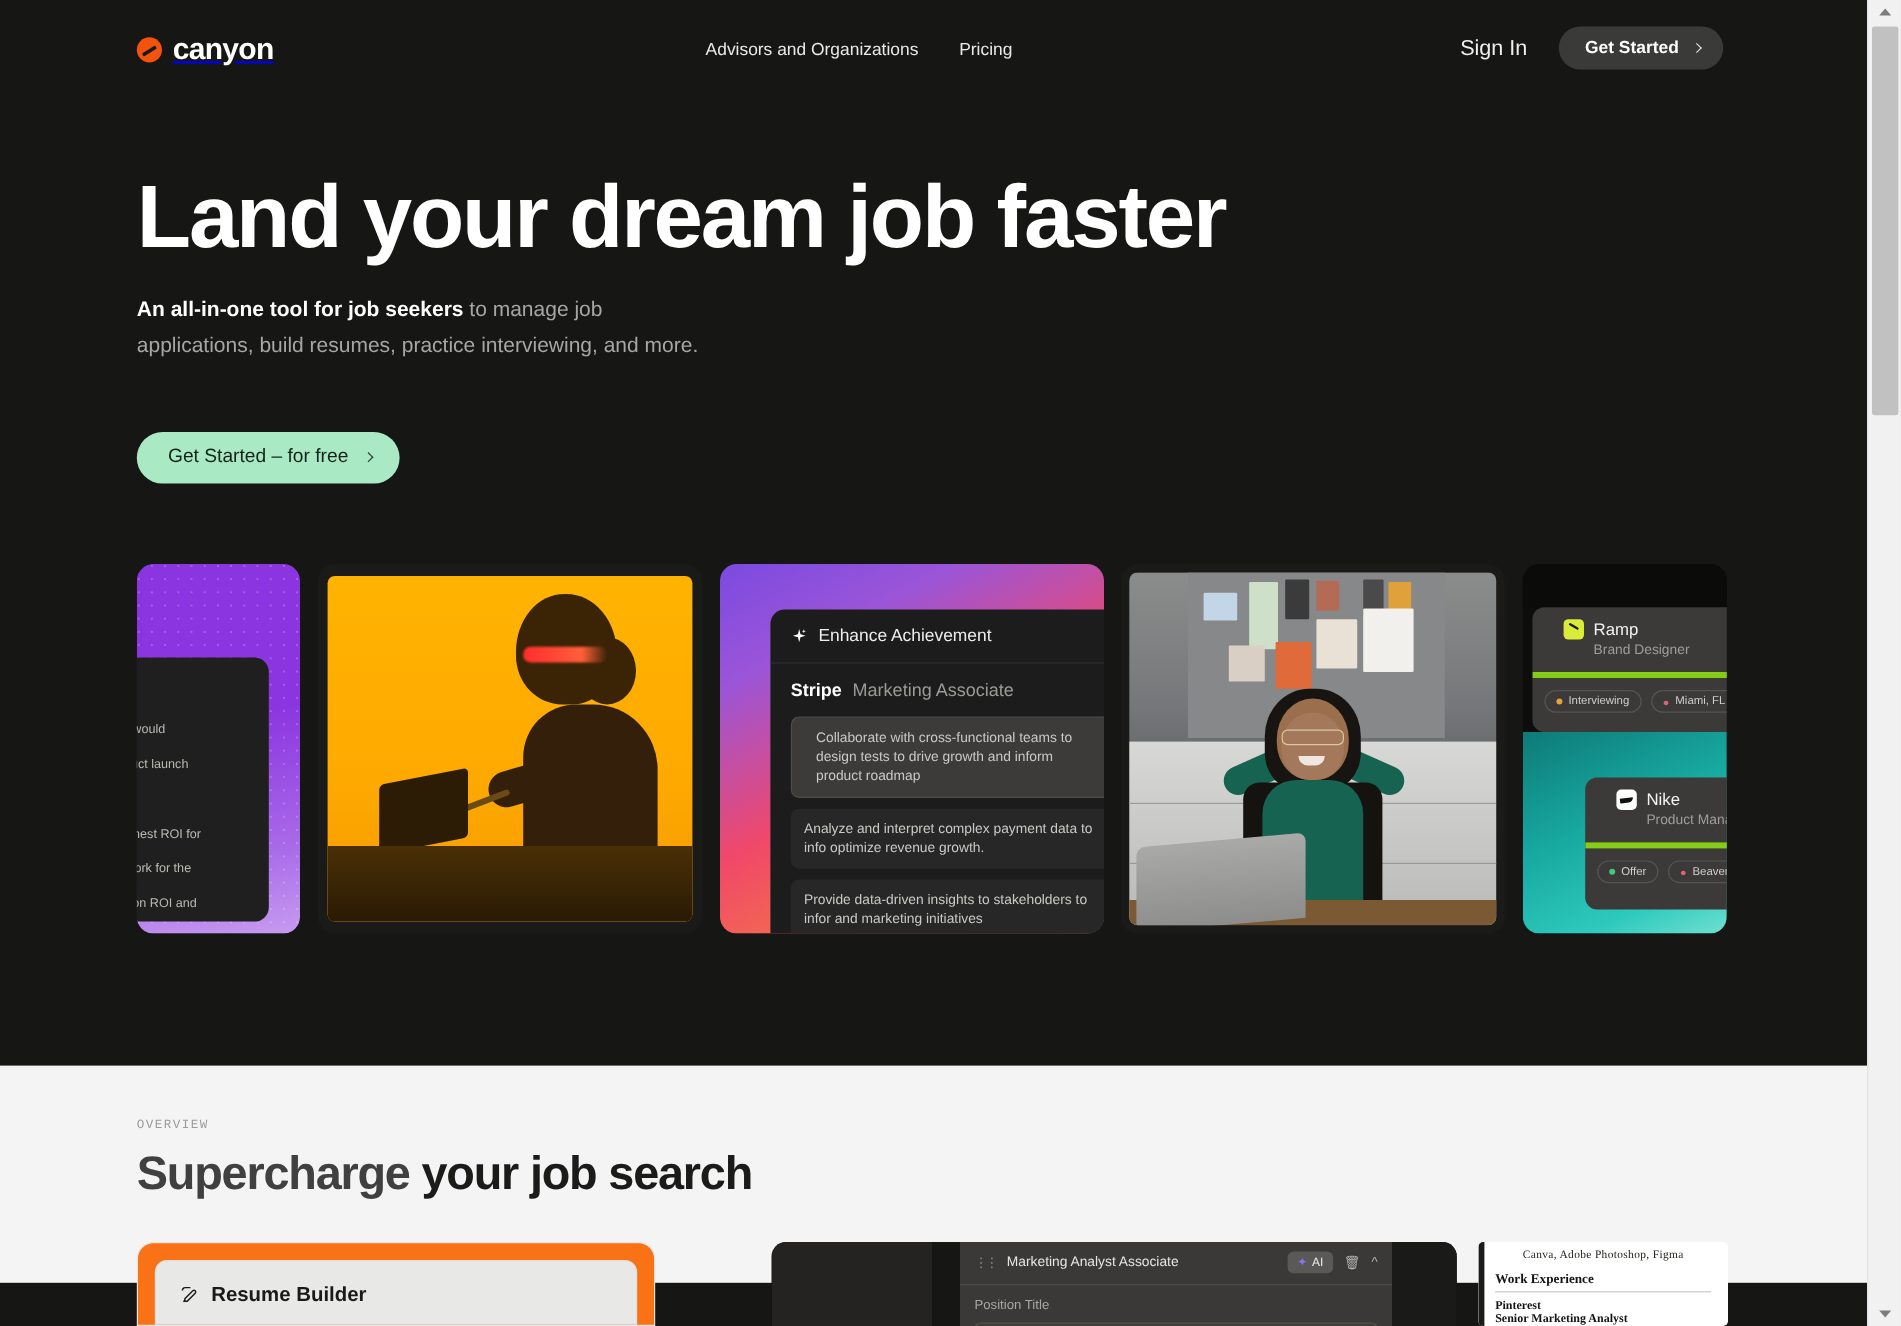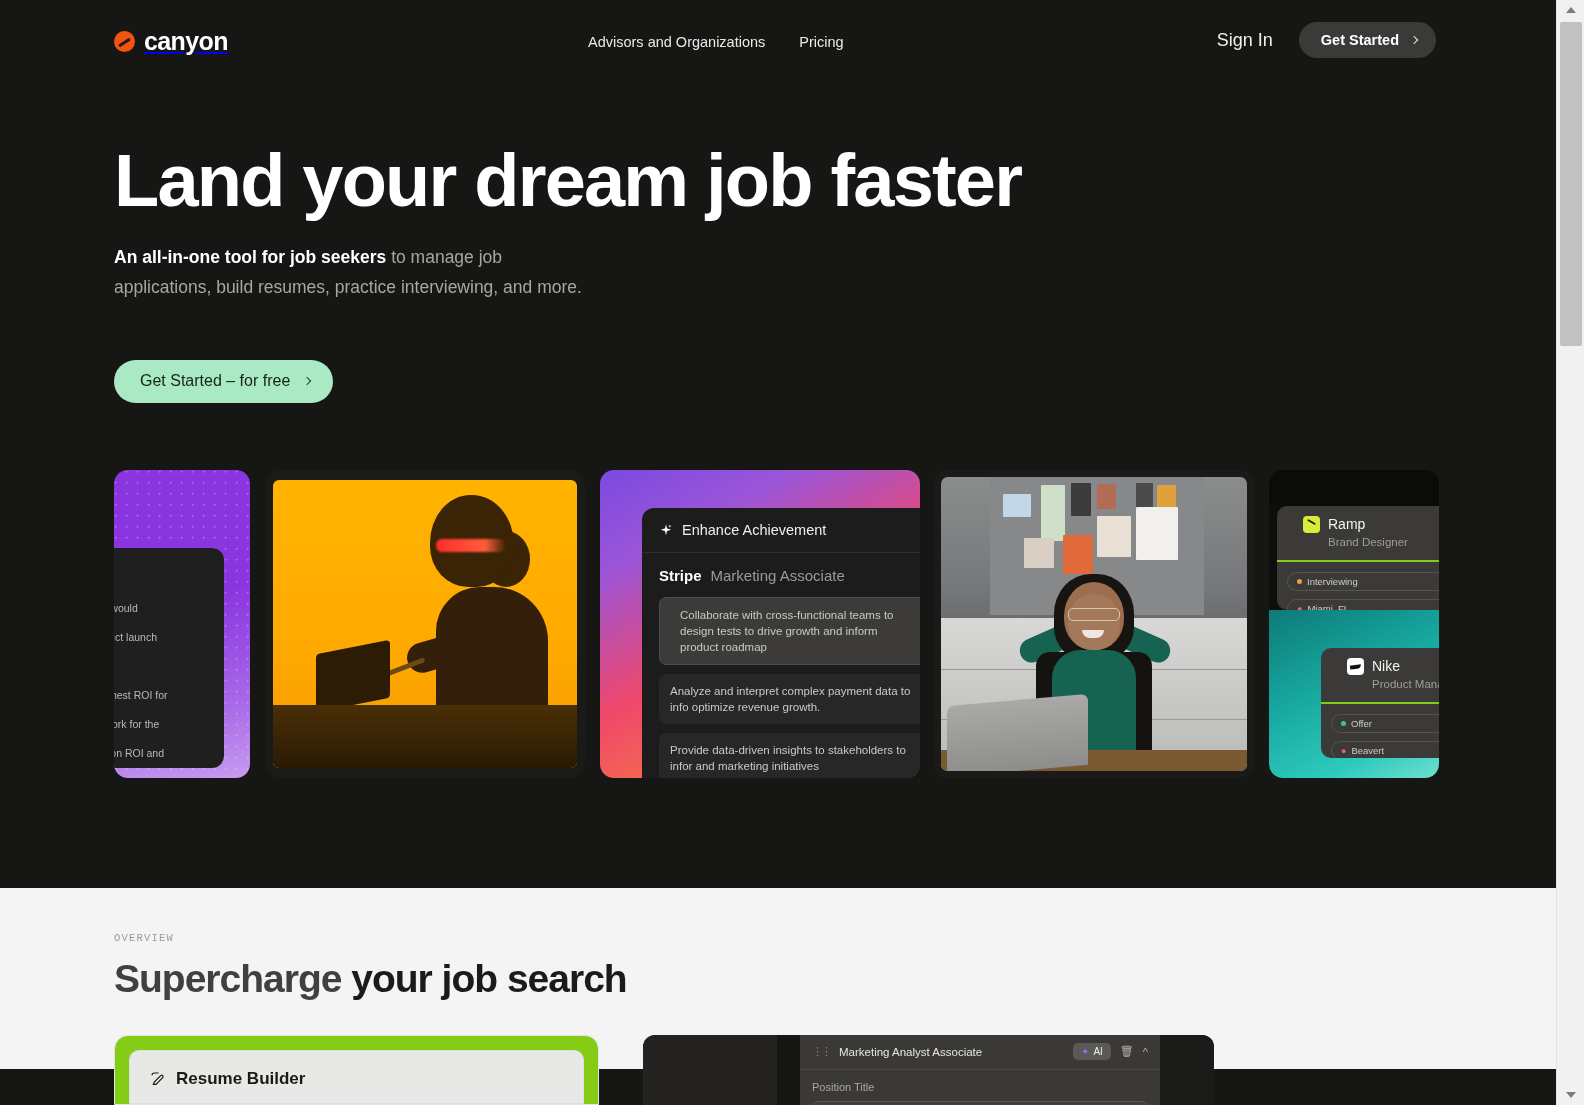--- a/index.html
+++ b/index.html
@@ -275,21 +275,21 @@
   .c5 .jcard.a { left: 8px; top: 36px; right: -60px; height: 104px; }
   .c5 .jcard.b { left: 52px; top: 178px; right: -96px; height: 110px; }
   .c5 .jhead { display: flex; align-items: flex-start; gap: 8px; padding: 10px 12px 0 26px; }
   .c5 .ico { width: 17px; height: 17px; border-radius: 4px; flex: none; position: relative; }
   .c5 .ico.ramp { background: #d9ec3a; }
   .c5 .ico.ramp::after { content:""; position:absolute; left:4px; top:5px; width:9px; height:2px; background:#1c1c12; transform: rotate(30deg); border-radius:1px; }
   .c5 .ico.nike { background: #ffffff; }
   .c5 .ico.nike::after { content:""; position:absolute; left:3px; top:7px; width:11px; height:4px; background:#111; border-radius: 0 0 5px 1px; transform: rotate(-7deg); }
   .c5 .jtitle { color: #f2f2f0; font-size: 14px; font-weight: 500; line-height: 17px; }
   .c5 .jrole { color: #9e9d99; font-size: 11.5px; line-height: 16px; margin-top: 1px; white-space: nowrap; }
-  .c5 .jtags { display: flex; gap: 8px; padding: 10px 0 0 10px; border-top: 2px solid #84cc16; margin-top: 10px; flex-direction: column; }
+  .c5 .jtags { display: flex; gap: 8px; padding: 10px 0 0 10px; border-top: 5px solid #84cc16; margin-top: 10px; }
   .c5 .tag {
     display: inline-flex; align-items: center; gap: 5px;
     border: 1px solid #55544f; border-radius: 999px;
     padding: 3px 9px; font-size: 9.5px; color: #cfcec9; white-space: nowrap;
   }
   .c5 .dot { width: 5px; height: 5px; border-radius: 50%; flex: none; }
   .pin { color: #e2607a; font-size: 9px; }
 
   
   .section-light {
@@ -304,22 +304,22 @@
   .sec-title {
     position: absolute; left: 114px; top: 66px;
     font-size: 39px; line-height: 50px; letter-spacing: -1px;
     color: #1b1b1a; white-space: nowrap;
   }
   .sec-title .muted { color: #404040; }
 
   .panel-row { position: absolute; left: 0; top: 1035px; width: 1556px; height: 70px; }
 
   .p-left {
-    position: absolute; left: 114px; top: 0; width: 485px; height: 70px;
-    background: #84cc16; border: 1px solid #e4e4e2;
+    position: absolute; left: 114px; top: 0; width: 432px; height: 70px;
+    background: #f97316; border: 1px solid #e4e4e2;
     border-radius: 14px 14px 0 0; padding: 6px;
   }
   .p-left .innercard {
     position: absolute; left: 14px; top: 14px; right: 14px; bottom: 0;
     background: #e8e8e6; border: 1px solid #dedede; border-radius: 10px 10px 0 0;
     padding: 18px 20px;
   }
   .p-left h3 {
     display: flex; align-items: center; gap: 10px;
     font-size: 17px; font-weight: 700; color: #1a1a19;
@@ -573,20 +573,28 @@
             <span class="ic">^</span>
           </div>
           <div class="ed-body">
             <div class="ed-label">Position Title</div>
             <div class="ed-input"></div>
           </div>
         </div>
         <div class="rail"></div>
       </div>
 
+      <div class="p-right">
+        <div class="edge"></div>
+        <div class="skills">Canva, Adobe Photoshop, Figma</div>
+        <div class="we">Work Experience</div>
+        <div class="rule"></div>
+        <div class="co">Pinterest</div>
+        <div class="rl">Senior Marketing Analyst</div>
+      </div>
     </div>
 
   </div>
 
   <div class="scrollbar">
     <div class="sb-arrow up">
         <i></i>
       </div>
     <div class="sb-thumb"></div>
     <div class="sb-arrow down">

